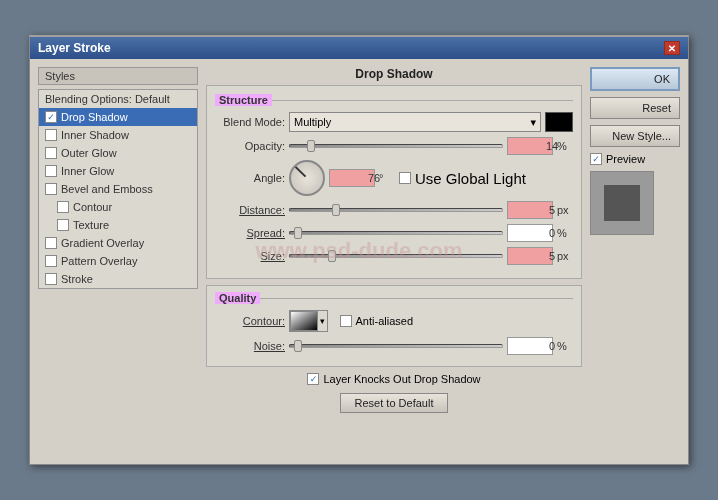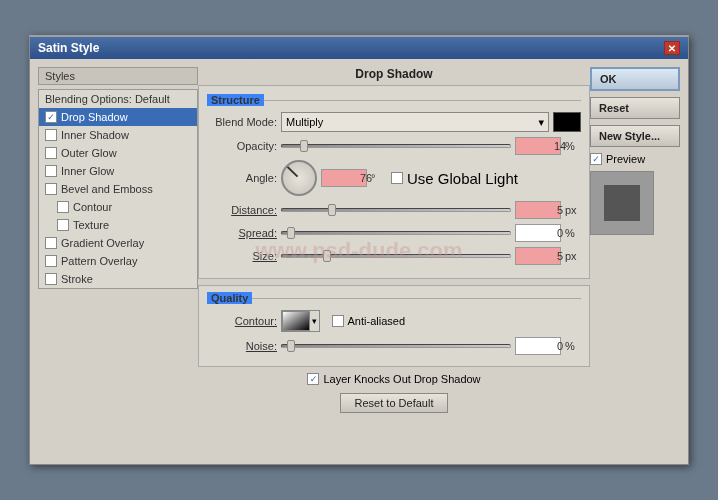--- a/index.html
+++ b/index.html
@@ -40,20 +40,21 @@
       height: 14px;
       cursor: pointer;
       display: flex;
       align-items: center;
       justify-content: center;
       font-size: 10px;
     }
     .dialog-body {
       display: flex;
       padding: 8px;
+      gap: 8px;
     }
     
     .left-panel {
       width: 160px;
       flex-shrink: 0;
     }
     .styles-header {
       background: #c8c4bc;
       border: 1px solid #999;
       padding: 2px 6px;
@@ -120,21 +121,21 @@
     }
     .structure-header::before {
       content: '';
       position: absolute;
       left: 0; right: 0; top: 50%;
       height: 1px;
       background: #aaa;
       z-index: 0;
     }
     .structure-header span {
-      background: #3b82f6;
+      background: #f0abfc;
       padding: 0 4px;
       position: relative;
       z-index: 1;
     }
     .row {
       display: flex;
       align-items: center;
       margin-bottom: 5px;
       gap: 4px;
     }
@@ -288,23 +289,22 @@
       flex-direction: column;
       gap: 6px;
     }
     .btn-right {
       padding: 4px 8px;
       background: linear-gradient(to bottom, #e8e4dc, #c8c4bc);
       border: 1px solid #888;
       font-size: 11px;
       cursor: pointer;
       color: #222;
-      text-align: left;
+      text-align: right;
       width: 100%;
-      font-weight: bold;
     }
     .btn-right.ok-btn {
       background: linear-gradient(to bottom, #dce8f4, #b8c8d8);
       border: 2px solid #7a9ac0;
     }
     .preview-check {
       display: flex;
       align-items: center;
       gap: 4px;
       font-size: 11px;
@@ -334,21 +334,21 @@
       white-space: nowrap;
       pointer-events: none;
       z-index: 10;
     }
   </style>
 </head>
 <body>
 
 <div class="dialog">
   <div class="title-bar">
-    <span>Satin Style</span>
+    <span>Layer Stroke</span>
     <div class="title-bar-close">✕</div>
   </div>
   <div class="dialog-body">
 
     <div class="left-panel">
       <div class="styles-header">Styles</div>
       <div class="layer-list">
 
       <div class="layer-item">
             <span>Blending Options: Default</span>

